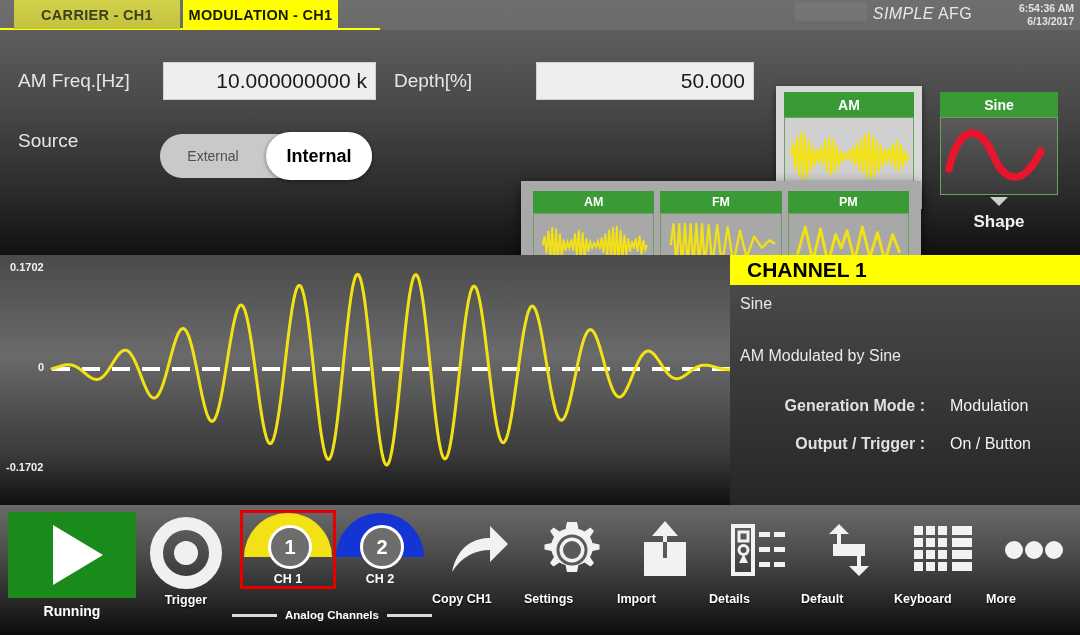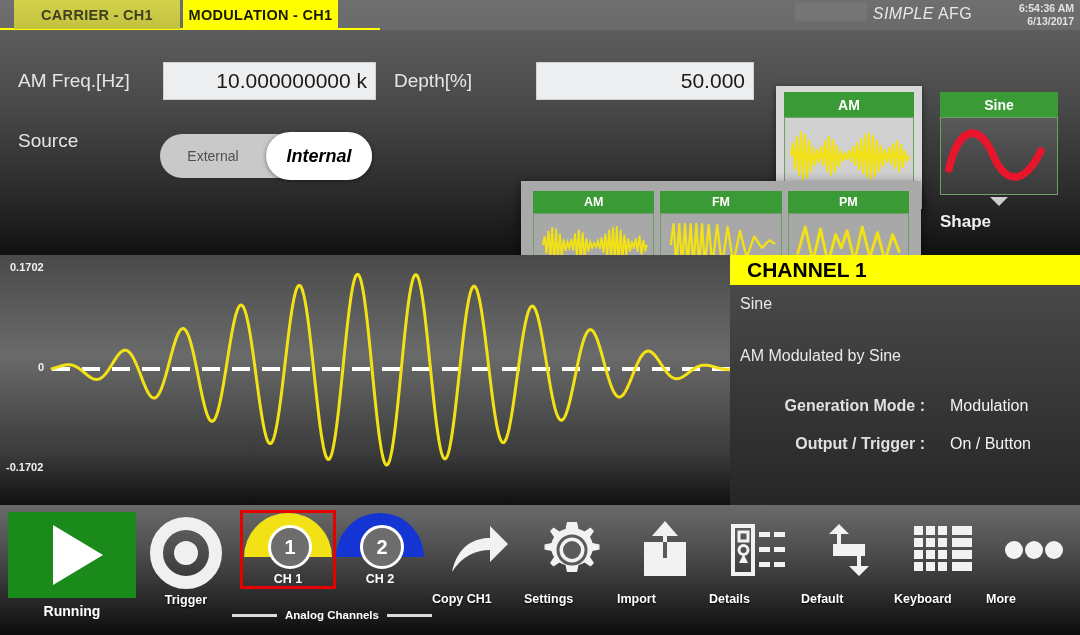--- a/index.html
+++ b/index.html
@@ -76,21 +76,20 @@
     background: #c9c9c9; border-radius: 24px;
     display: flex; align-items: center;
   }
   .toggle .opt {
     flex: 1; height: 48px; display: flex; align-items: center; justify-content: center;
     font-size: 14px; color: #4f4f4f; border-radius: 24px;
   }
   .toggle .opt.sel {
     background: #ffffff; color: #000; font-weight: bold; font-size: 18px;
     box-shadow: 0 1px 4px rgba(0,0,0,.45);
-    font-style: italic;
   }
 
   
   .tilewrap {
     position: absolute; background: #d8d8d8;
     box-shadow: 0 2px 6px rgba(0,0,0,.5);
   }
   .tile-am-wrap { left: 776px; top: 56px; width: 146px; height: 123px; }
   .tile {
     position: absolute; display: flex; flex-direction: column;
@@ -113,21 +112,21 @@
 
   .caret {
     position: absolute; width: 0; height: 0;
     border-left: 9px solid transparent; border-right: 9px solid transparent;
     border-top: 9px solid #cdcdcd;
   }
   .caret-am { left: 840px; top: 167px; }
   .caret-sine { left: 990px; top: 167px; }
   .shapelbl {
     position: absolute; left: 940px; top: 182px; width: 118px;
-    text-align: left; color: #f0f0f0; font-size: 17px; font-weight: bold;
+    text-align: center; color: #f0f0f0; font-size: 17px; font-weight: bold;
   }
 
   
   .dropdown {
     position: absolute; left: 521px; top: 181px; width: 400px; height: 200px;
     background: #a9a9a9; box-shadow: 0 4px 12px rgba(0,0,0,.6);
     display: grid; grid-template-columns: repeat(3, 1fr); grid-template-rows: repeat(2, 1fr);
     gap: 8px 6px; padding: 10px 12px;
   }
   .dd-item { display: flex; flex-direction: column; }

